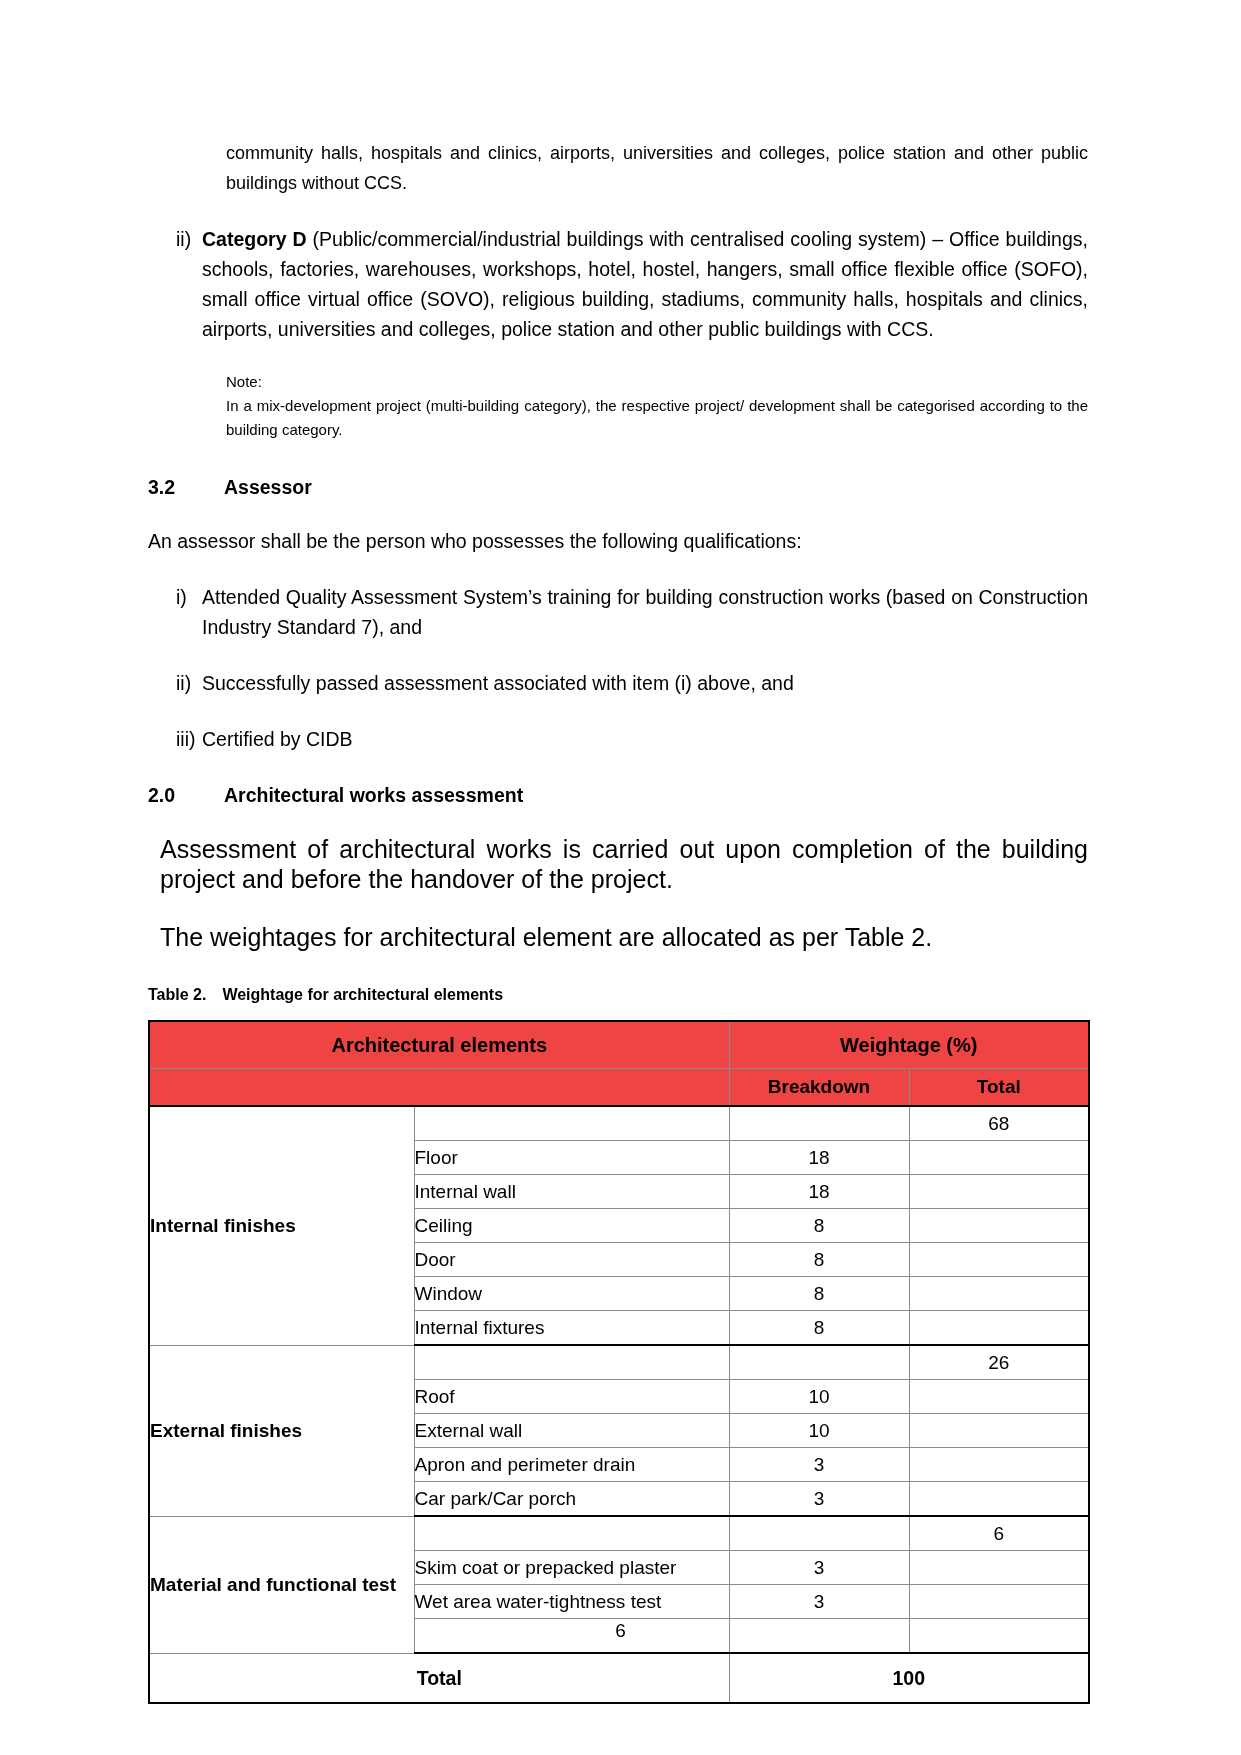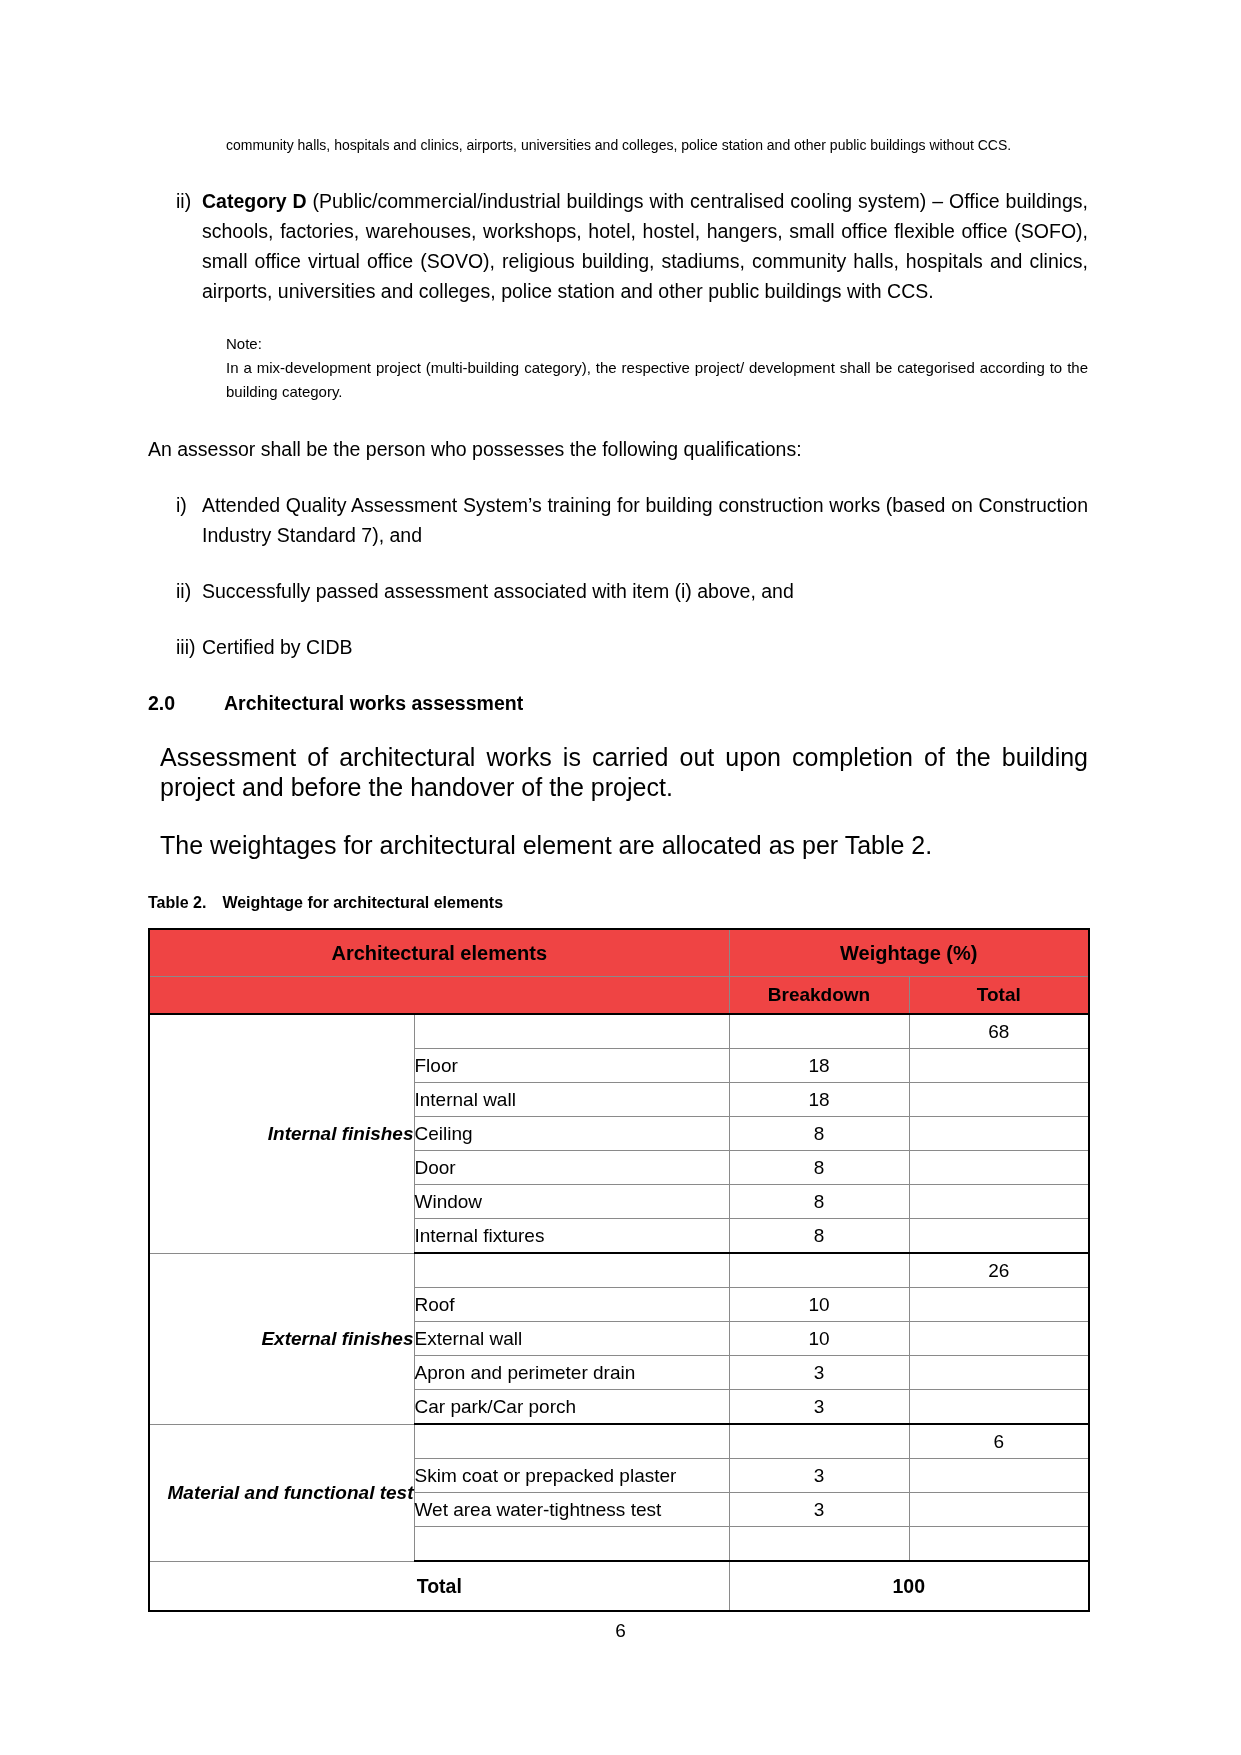--- a/index.html
+++ b/index.html
@@ -53,24 +53,24 @@
     flex: 1 1 auto;
     font-size: 19.5px;
     line-height: 30px;
     text-align: justify;
   }
   .indent-block {
     margin-left: 78px;
     width: 862px;
   }
   .continued {
-    font-size: 14px;
-    line-height: 30px;
-    text-align: justify;
-    margin: 0 0 26px 0;
+    font-size: 18px;
+    line-height: 30px;
+    text-align: justify;
+    margin: 8px 0 26px 0;
   }
   b, .bold { font-weight: bold; }
 
   .note {
     margin-left: 78px;
     width: 862px;
     font-size: 15px;
     line-height: 24px;
     text-align: justify;
     margin-bottom: 30px;
@@ -122,27 +122,26 @@
   }
   .hdr-main {
     height: 46px;
     font-size: 20px;
   }
   .hdr-sub {
     height: 36px;
     font-size: 19px;
   }
   .grp-name {
-    text-align: right;
+    text-align: left;
     font-weight: bold;
     font-size: 19px;
     vertical-align: top;
     padding-top: 8px;
     line-height: 28px;
-    font-style: italic;
   }
   .item-name {
     text-align: left;
     padding-left: 14px;
     font-size: 19px;
     height: 33px;
   }
   .num-cell {
     text-align: center;
     font-size: 19px;
@@ -183,20 +182,24 @@
     <div class="hang">
       <div class="marker">ii)</div>
       <div class="hang-body"><b>Category D</b><span> (Public/commercial/industrial buildings with centralised cooling system) – Office buildings, schools, factories, warehouses, workshops, hotel, hostel, hangers, small office flexible office (SOFO), small office virtual office (SOVO), religious building, stadiums, community halls, hospitals and clinics, airports, universities and colleges, police station and other public buildings with CCS.</span></div>
     </div>
 
     <div class="note">
       <div>Note:</div>
       <div>In a mix-development project (multi-building category), the respective project/ development shall be categorised according to the building category.</div>
     </div>
 
+    <div class="section-head">
+      <span class="num">3.2</span>
+      <span>Assessor</span>
+    </div>
 
     <p class="body-text">An assessor shall be the person who possesses the following qualifications:</p>
 
     <div class="hang">
       <div class="marker">i)</div>
       <div class="hang-body">Attended Quality Assessment System’s training for building construction works (based on Construction Industry Standard 7), and</div>
     </div>
 
     <div class="hang">
       <div class="marker">ii)</div>

